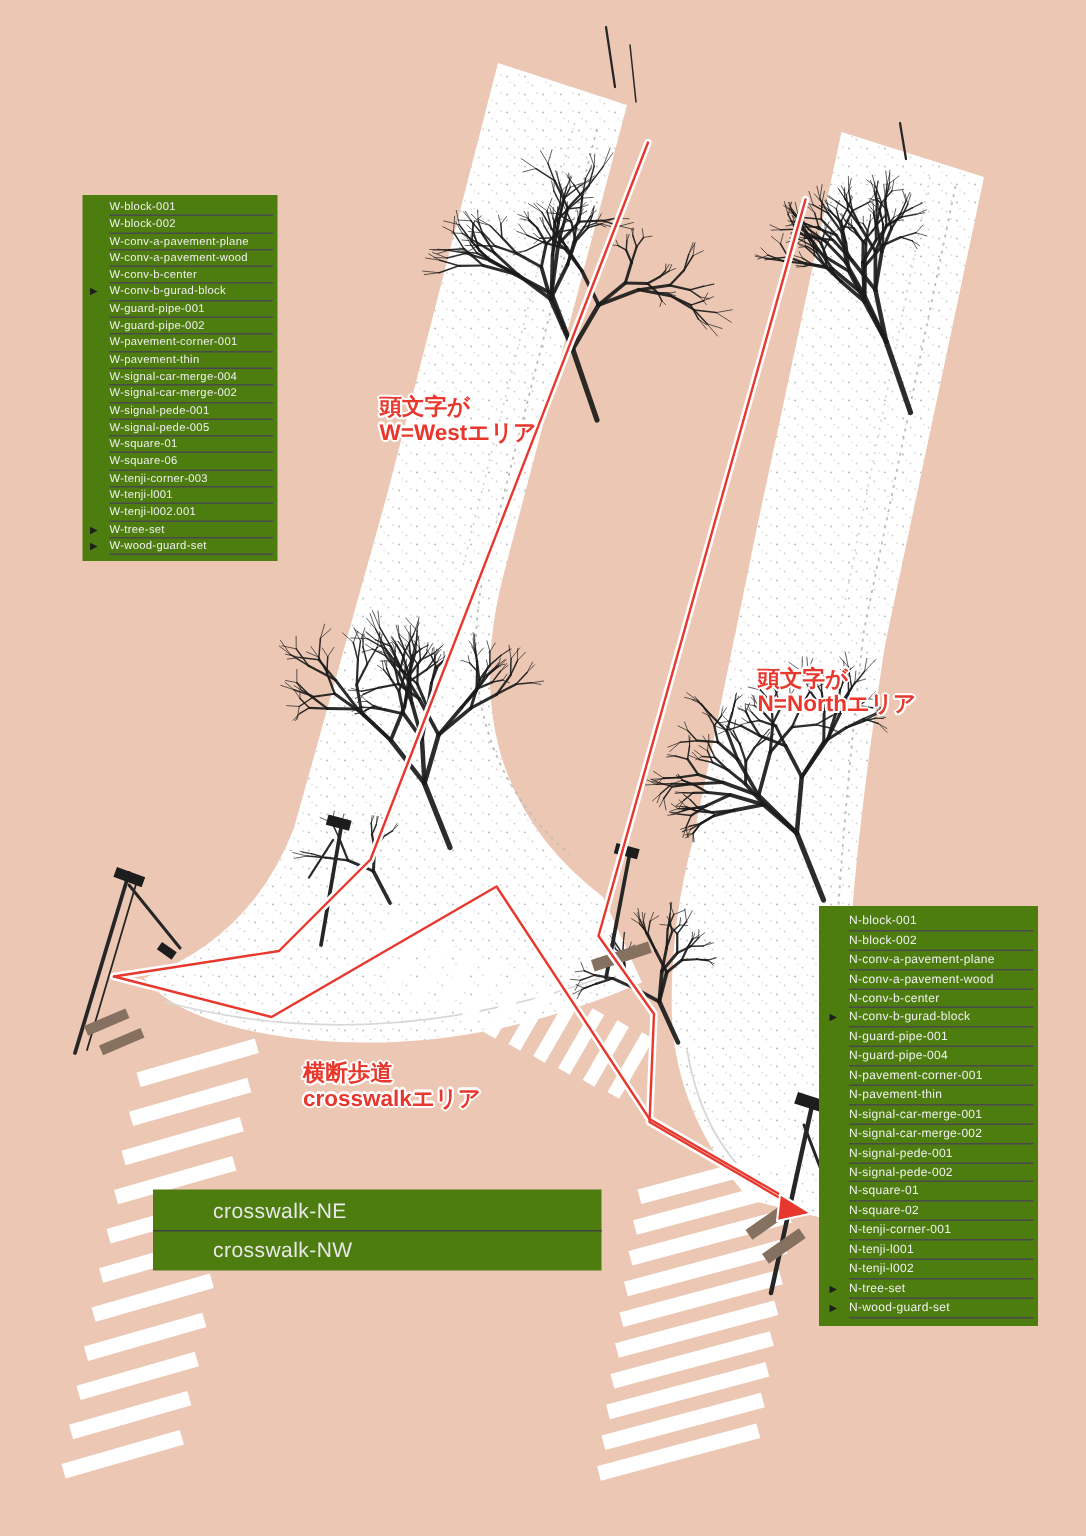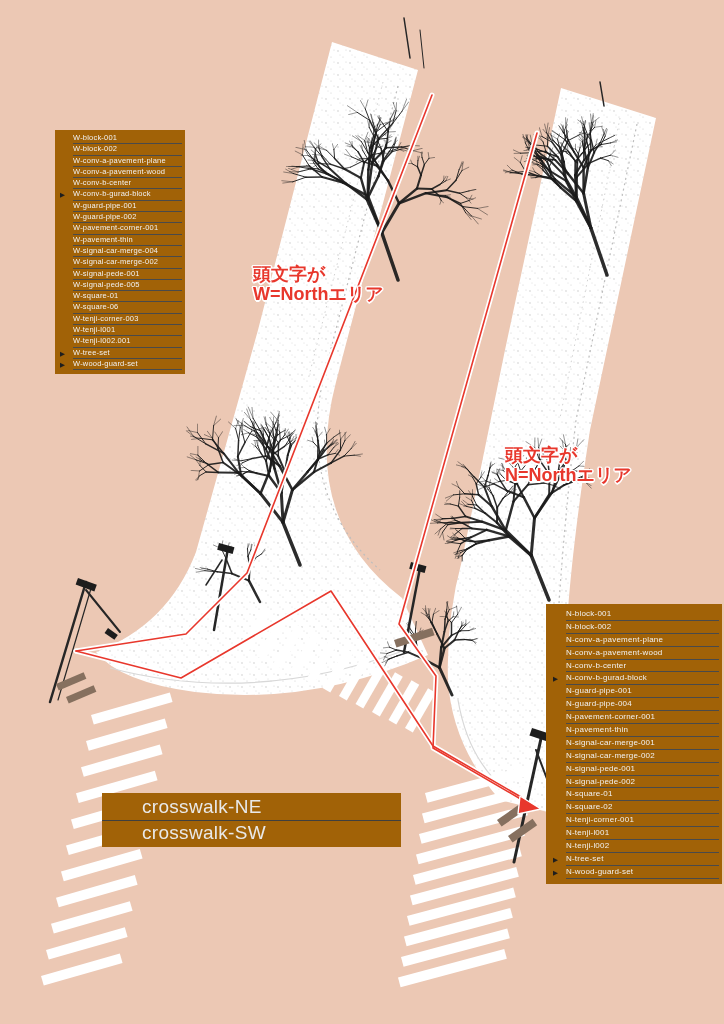--- a/index.html
+++ b/index.html
@@ -1,32 +1,32 @@
 <!DOCTYPE html>
 <html><head>
 <meta charset="utf-8">
 <style>
   html,body{margin:0;padding:0;background:#ecc8b4;}
   #stage{position:relative;width:724px;height:1024px;overflow:hidden;background:#ecc8b4;
          font-family:"Liberation Sans","DejaVu Sans",sans-serif;}
   #scene{position:absolute;left:0;top:0;z-index:1;}
 
-  .layer-panel{position:absolute;background:#a16207;box-sizing:border-box;z-index:10;}
+  .layer-panel{position:absolute;background:#4d7c0f;box-sizing:border-box;z-index:10;}
   .lp-row{position:relative;color:#f1f1f1;border-bottom:1px solid #4a4a4a;white-space:nowrap;}
   #west-panel{left:55px;top:130px;width:130px;padding:3px 3px 4px 18px;}
   #west-panel .lp-row{height:10.3px;line-height:10.5px;font-size:7.5px;letter-spacing:.2px;}
-  #north-panel{left:546px;top:604px;width:176px;padding:4px 3px 5px 20px;}
+  #north-panel{left:546px;top:604px;width:146px;padding:4px 3px 5px 20px;}
   #north-panel .lp-row{height:11.9px;line-height:12.1px;font-size:8px;letter-spacing:.2px;}
   .tri{position:absolute;left:-13px;top:1px;font-size:6.5px;color:#1e1e1e;}
   #crosswalk-panel{left:102px;top:793px;width:299px;padding:2px 0;}
-  #crosswalk-panel .lp-row{height:24.7px;line-height:24.7px;font-size:19px;padding-left:40px;
+  #crosswalk-panel .lp-row{height:24.7px;line-height:24.7px;font-size:14px;padding-left:40px;
                            color:#e9e9e9;border-bottom:1px solid #3f3f3f;letter-spacing:.3px;}
   #crosswalk-panel .lp-row:last-child{border-bottom:none;}
 
-  .red-label{position:absolute;z-index:6;color:#e8372c;font-weight:bold;font-size:18px;line-height:1.12;
+  .red-label{position:absolute;z-index:6;color:#e8372c;font-weight:bold;font-size:15px;line-height:1.12;
     text-shadow:-1.5px 0 #fff,1.5px 0 #fff,0 -1.5px #fff,0 1.5px #fff,
                 -1px -1px #fff,1px 1px #fff,-1px 1px #fff,1px -1px #fff;}
   .red-label span{display:block;white-space:nowrap;}
   #west-label{left:253px;top:264px;}
   #north-label{left:505px;top:445px;}
   #crosswalk-label{left:202px;top:708px;}
 </style>
 </head>
 <body>
 
@@ -1409,26 +1409,30 @@
       <polyline points="76,651 181,678 331,591 433,746 521,797" stroke="#ffffff" stroke-width="5"></polyline>
       <polyline points="432,95 247,573 186,634 76,651" stroke="#e8372c" stroke-width="1.6"></polyline>
       <polyline points="537,133 399,624 436,676 433,748 524,801" stroke="#e8372c" stroke-width="1.6"></polyline>
       <polyline points="76,651 181,678 331,591 433,746 521,797" stroke="#e8372c" stroke-width="1.6"></polyline>
       <polygon points="541,809 520,796 518,814" fill="#e8372c" stroke="#ffffff" stroke-width="1.4"></polygon>
     </g>
   </svg>
 
   <div class="red-label" id="west-label">
     <span>頭文字が</span>
-    <span>W=Northエリア</span>
+    <span>W=Westエリア</span>
   </div>
   <div class="red-label" id="north-label">
     <span>頭文字が</span>
     <span>N=Northエリア</span>
   </div>
+  <div class="red-label" id="crosswalk-label">
+    <span>横断歩道</span>
+    <span>crosswalkエリア</span>
+  </div>
 
   <div class="layer-panel" id="west-panel">
 
       <div class="lp-row">
         
         <span>W-block-001</span>
       </div>
 
       <div class="lp-row">
         
@@ -1638,19 +1642,19 @@
         <span>N-wood-guard-set</span>
       </div>
     </div>
 
   <div class="layer-panel" id="crosswalk-panel">
 
       <div class="lp-row">
         <span>crosswalk-NE</span>
       </div>
 
-
-      <div class="lp-row">
-        <span>crosswalk-SW</span>
-      </div>
+      <div class="lp-row">
+        <span>crosswalk-NW</span>
+      </div>
+
     </div>
 
 </div>
 
 </body></html>

